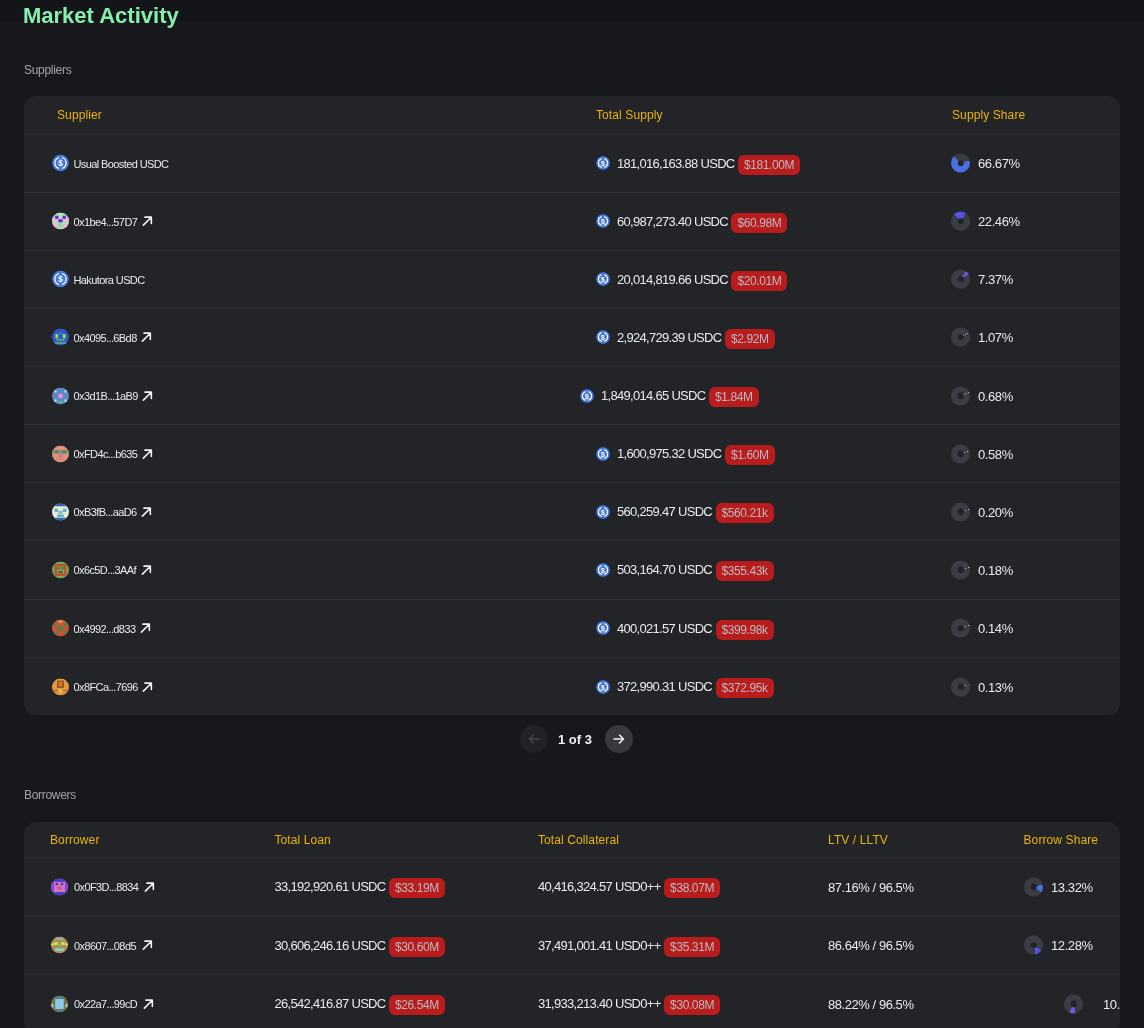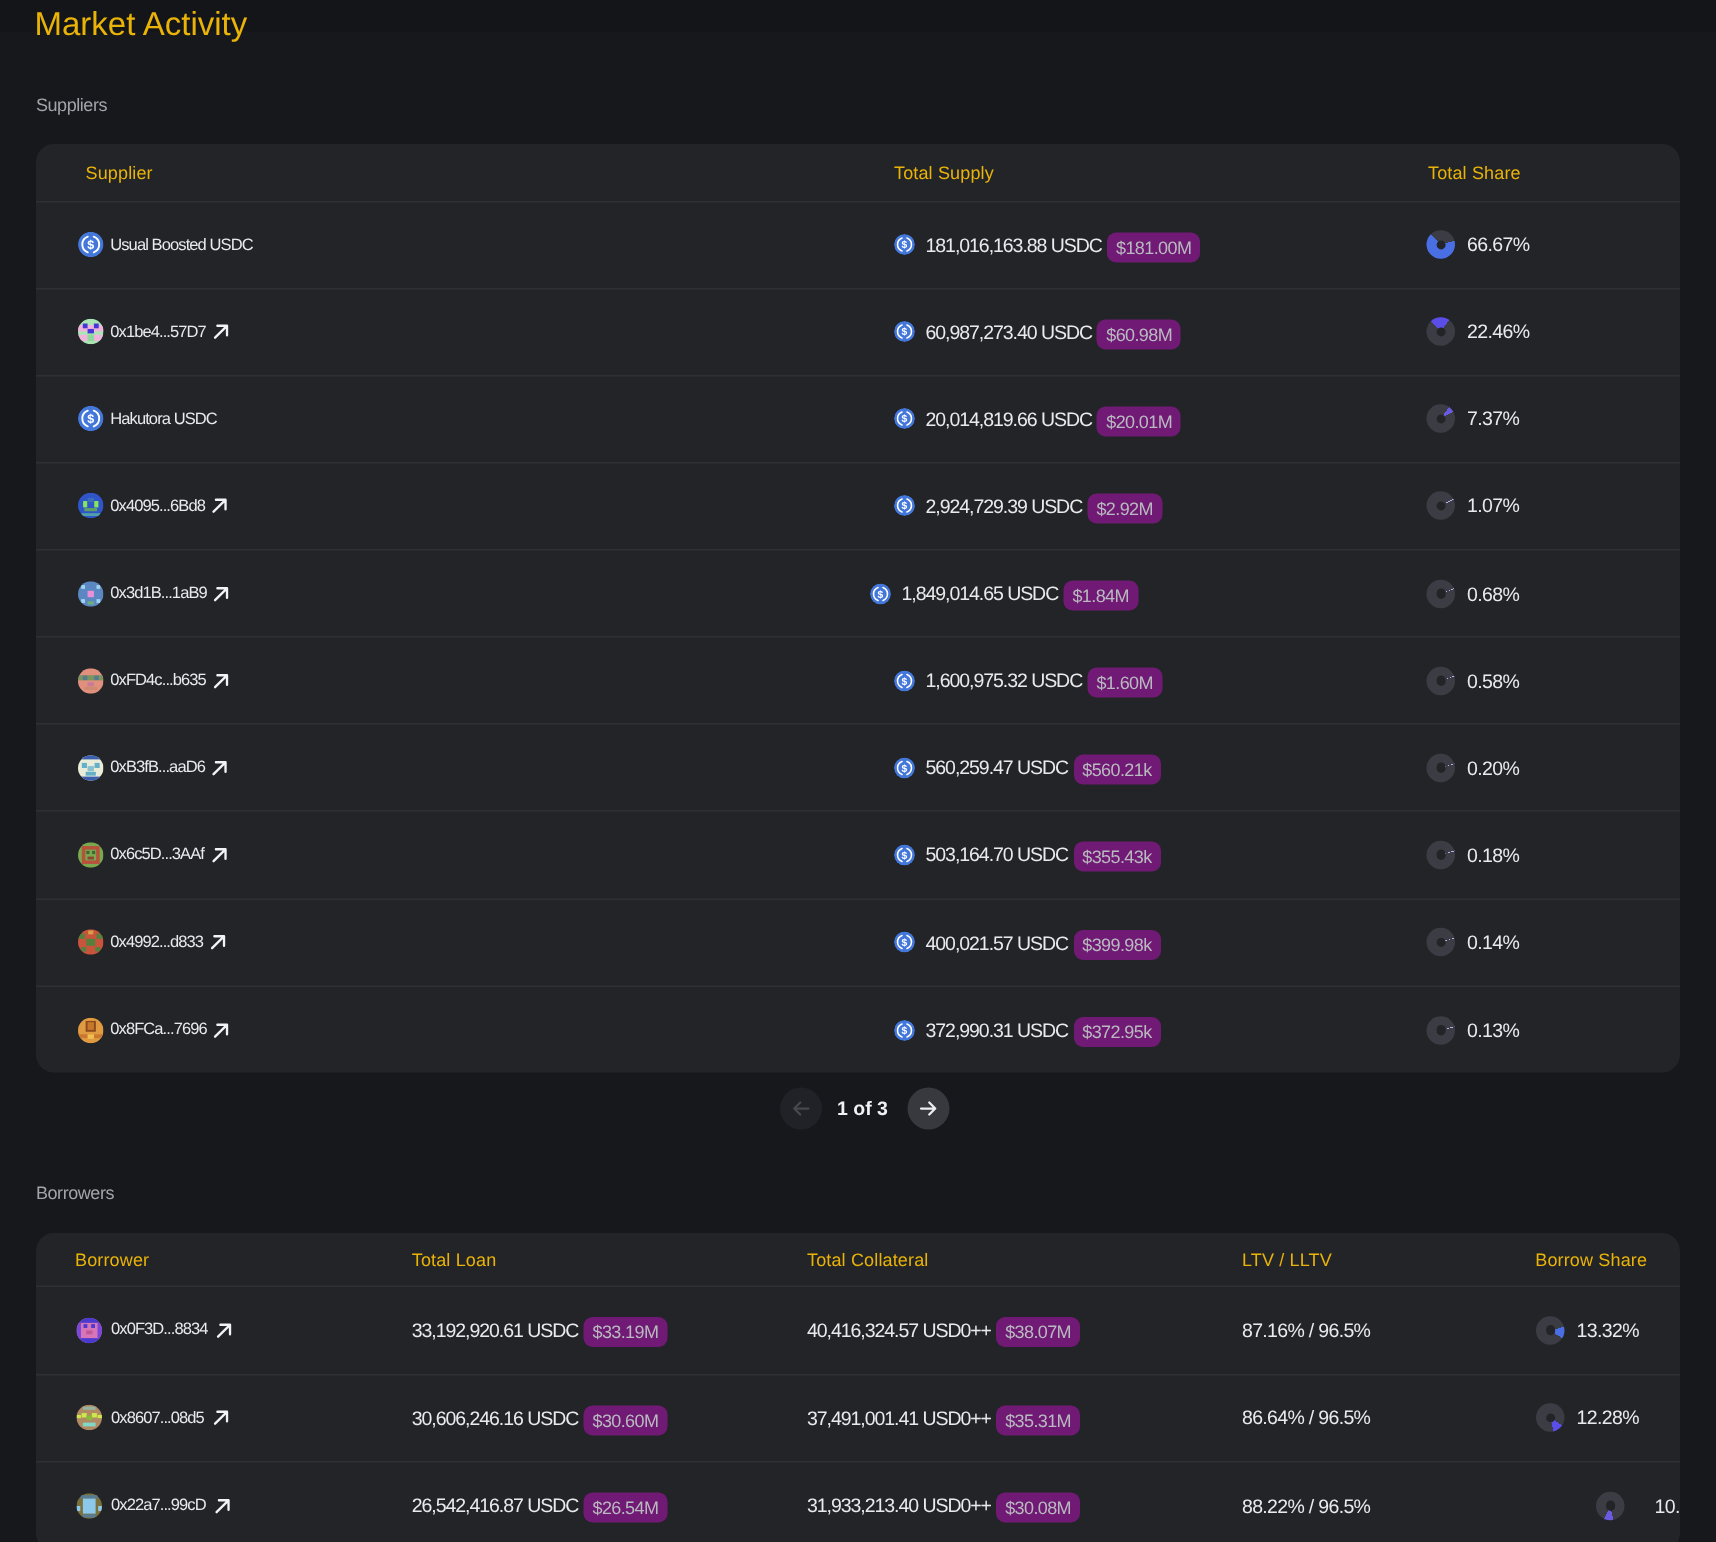--- a/index.html
+++ b/index.html
@@ -1,29 +1,29 @@
 <!DOCTYPE html>
 <html><head><meta charset="utf-8"><title>Market Activity</title>
 <style>
 *{margin:0;padding:0;box-sizing:border-box}
 html,body{width:1144px;height:1028px;overflow:hidden}
 body{background:#17181b;font-family:"Liberation Sans",sans-serif;-webkit-font-smoothing:antialiased}
 .page{position:absolute;inset:0}
 .page::before{content:"";position:absolute;left:0;top:0;width:100%;height:21px;background:rgba(0,0,0,.10)}
-h1{position:absolute;left:23px;top:3px;font-size:22px;font-weight:400;color:#eab308;letter-spacing:0}
+h1{position:absolute;left:23px;top:3px;font-size:22px;font-weight:700;color:#86efac;letter-spacing:0}
 .sect{position:absolute;left:24px;font-size:12px;font-weight:400;color:#a2a4aa;letter-spacing:-.3px}
 .tbl{position:absolute;left:24px;width:1096px;background:#232428;border-radius:12px;overflow:hidden}
 .thead{position:relative;border-bottom:1px solid #2f3034}
 .thead span{position:absolute;top:50%;transform:translateY(-50%);font-size:12px;color:#eab308;letter-spacing:.1px}
 .row{position:relative;border-bottom:1px solid #2f3034}
 .row:last-child{border-bottom:none}
 .cell{position:absolute;top:50%;transform:translateY(-50%);display:flex;align-items:center;white-space:nowrap}
 .name{font-size:11px;font-weight:500;color:#e9eaec;letter-spacing:-.6px}
 .amt{font-size:13px;font-weight:500;color:#e9eaec;letter-spacing:-.7px}
-.badge{display:inline-block;position:relative;top:1.5px;background:#701a75;color:#b9babf;font-size:12px;letter-spacing:-.4px;border-radius:6px;padding:3px 6px;line-height:14px}
+.badge{display:inline-block;position:relative;top:1.5px;background:#b91c1c;color:#b9babf;font-size:12px;letter-spacing:-.4px;border-radius:6px;padding:3px 6px;line-height:14px}
 .pie{display:inline-block;border-radius:50%;position:relative}
 .pie::after{content:"";position:absolute;left:50%;top:50%;width:6.5px;height:6.5px;border-radius:50%;background:#232428;transform:translate(-50%,-50%)}
 .pct{font-size:13px;font-weight:500;color:#e9eaec;letter-spacing:-.4px}
 .av{border-radius:50%}
 .arr{margin-left:0}
 .pager{position:absolute;top:725px;left:0;width:1144px;height:28px}
 .pbtn{position:absolute;top:0}
 .pinfo{position:absolute;left:536px;width:78px;text-align:center;top:50%;transform:translateY(-50%)}
 .pbtn{width:28px;height:28px;border-radius:50%;display:flex;align-items:center;justify-content:center}
 .pbtn.dis{background:#212227}
@@ -31,21 +31,21 @@
 .pinfo{font-size:13px;font-weight:600;color:#f0f1f3;letter-spacing:0}
 </style></head>
 <body>
 <div class="page">
 <h1>Market Activity</h1>
 <div class="sect" style="top:63px">Suppliers</div>
 <div class="tbl" style="top:96px;height:619.4px">
 <div class="thead" style="height:38.5px">
 <span style="left:33px">Supplier</span>
         <span style="left:572px">Total Supply</span>
-        <span style="left:928px">Total Share</span>
+        <span style="left:928px">Supply Share</span>
 </div>
 <div class="row" style="height:58.13px">
 <div class="cell" style="left:28px;gap:4.5px">
           <svg class="av" width="17" height="17" viewBox="0 0 24 24">
 <circle cx="12" cy="12" r="12" fill="#4377da"></circle>
 <path d="M9.2 4.6 A7.9 7.9 0 0 0 9.2 19.4" fill="none" stroke="#fff" stroke-width="1.8" stroke-linecap="round"></path>
 <path d="M14.8 4.6 A7.9 7.9 0 0 1 14.8 19.4" fill="none" stroke="#fff" stroke-width="1.8" stroke-linecap="round"></path>
 <text x="12" y="16.3" text-anchor="middle" font-family="Liberation Sans, sans-serif" font-size="11.8" font-weight="bold" fill="#fff">$</text>
 </svg>
           <span class="name">Usual Boosted USDC</span>

